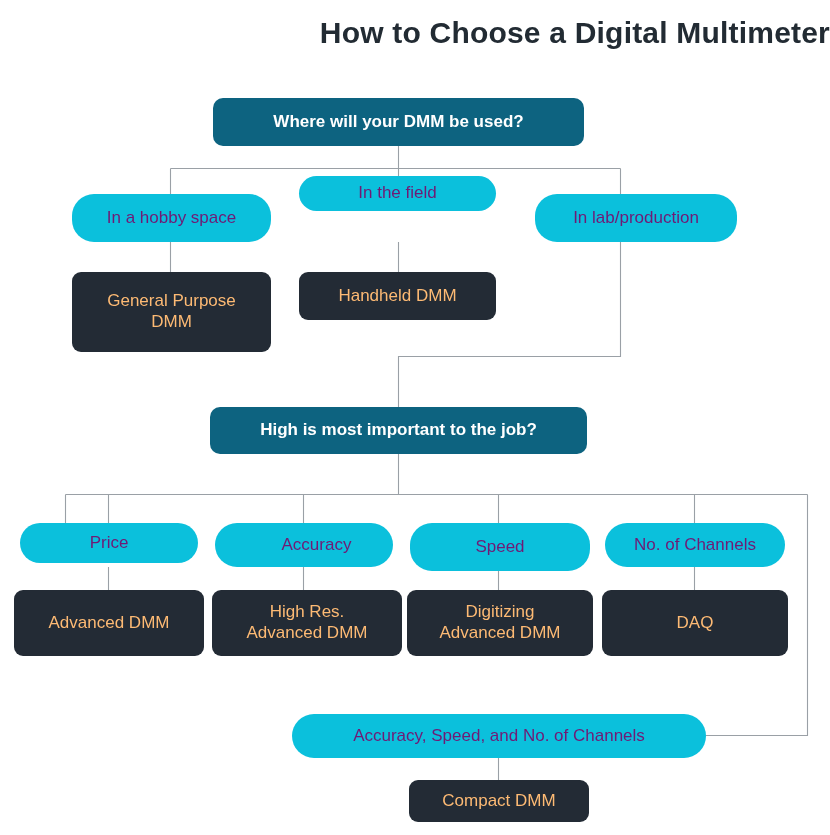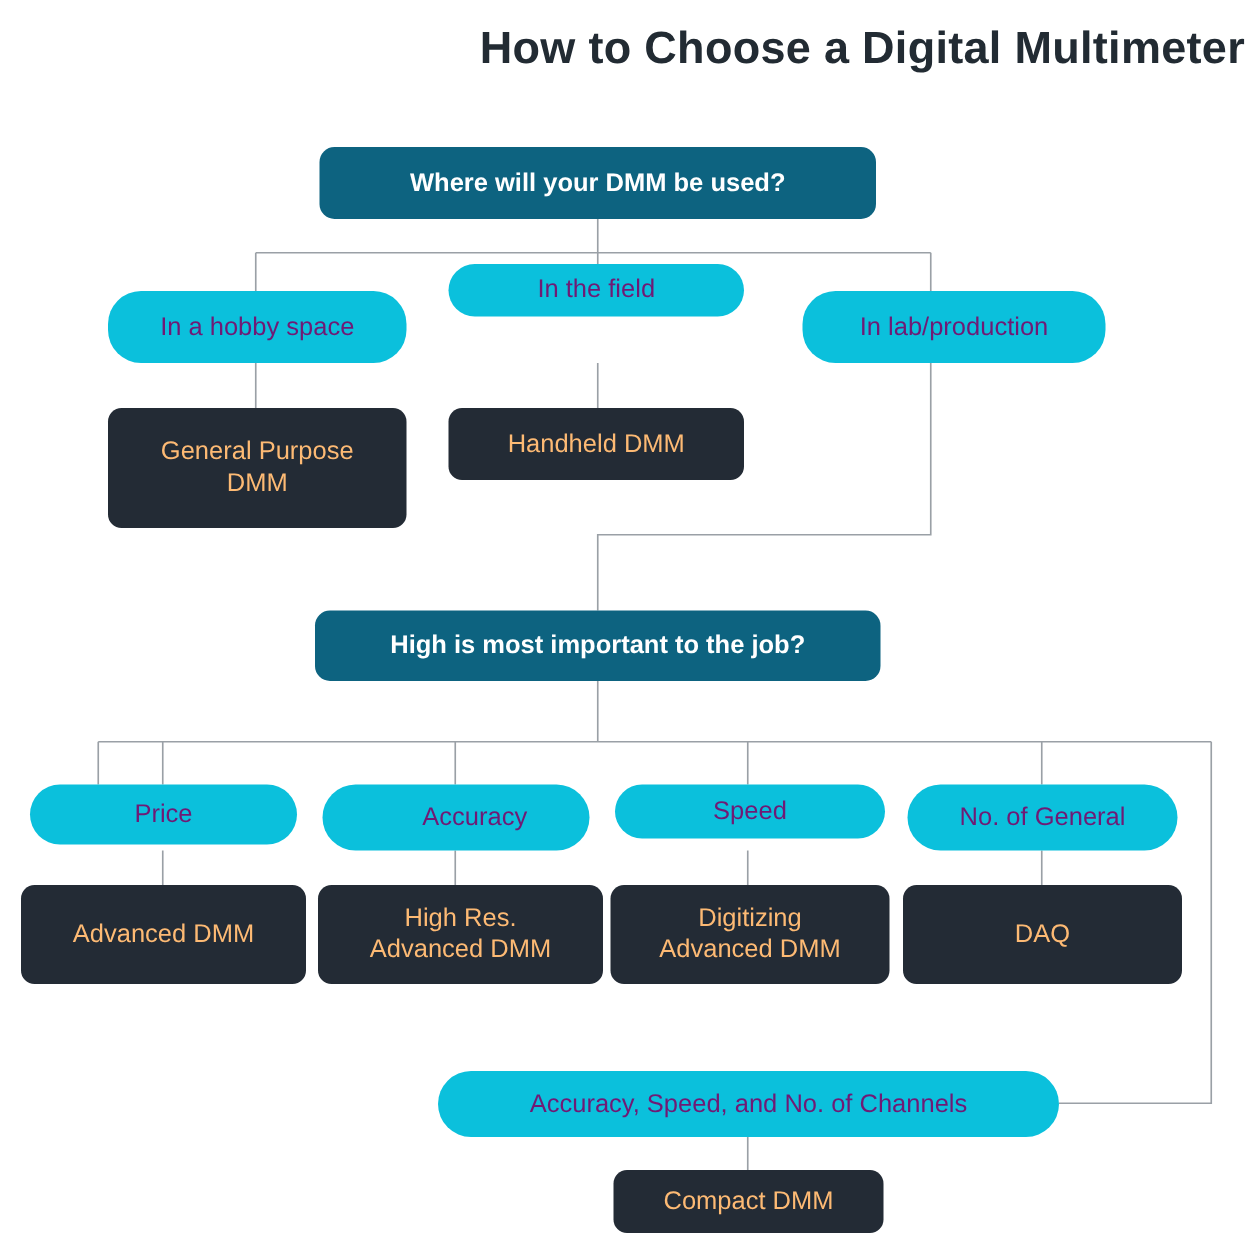--- a/index.html
+++ b/index.html
@@ -138,23 +138,23 @@
 DMM</div>
 
   <div class="node result" style="left:299px; top:272px; width:197px; height:48px;">Handheld DMM</div>
 
   <div class="node decision" style="left:210px; top:407px; width:377px; height:47px;">High is most important to the job?</div>
 
   <div class="node option" style="left:20px; top:523px; width:178px; height:40px;">Price</div>
 
   <div class="node option" style="left:215px; top:523px; width:178px; height:44px;padding-left:33px;">Accuracy</div>
 
-  <div class="node option" style="left:410px; top:523px; width:180px; height:36px;">Speed</div>
+  <div class="node option" style="left:410px; top:523px; width:180px; height:48px;">Speed</div>
 
-  <div class="node option" style="left:605px; top:523px; width:180px; height:44px;">No. of General</div>
+  <div class="node option" style="left:605px; top:523px; width:180px; height:44px;">No. of Channels</div>
 
   <div class="node result" style="left:14px; top:590px; width:190px; height:66px;">Advanced DMM</div>
 
   <div class="node result" style="left:212px; top:590px; width:190px; height:66px;">High Res.
 Advanced DMM</div>
 
   <div class="node result" style="left:407px; top:590px; width:186px; height:66px;">Digitizing
 Advanced DMM</div>
 
   <div class="node result" style="left:602px; top:590px; width:186px; height:66px;">DAQ</div>

